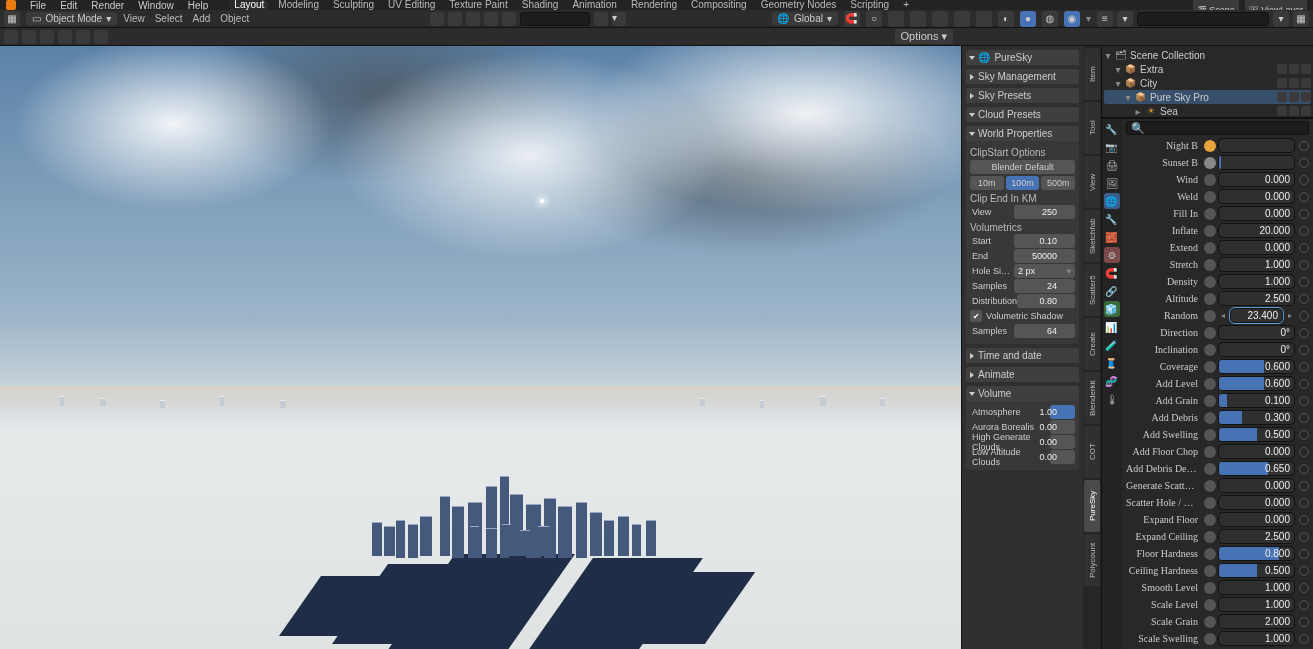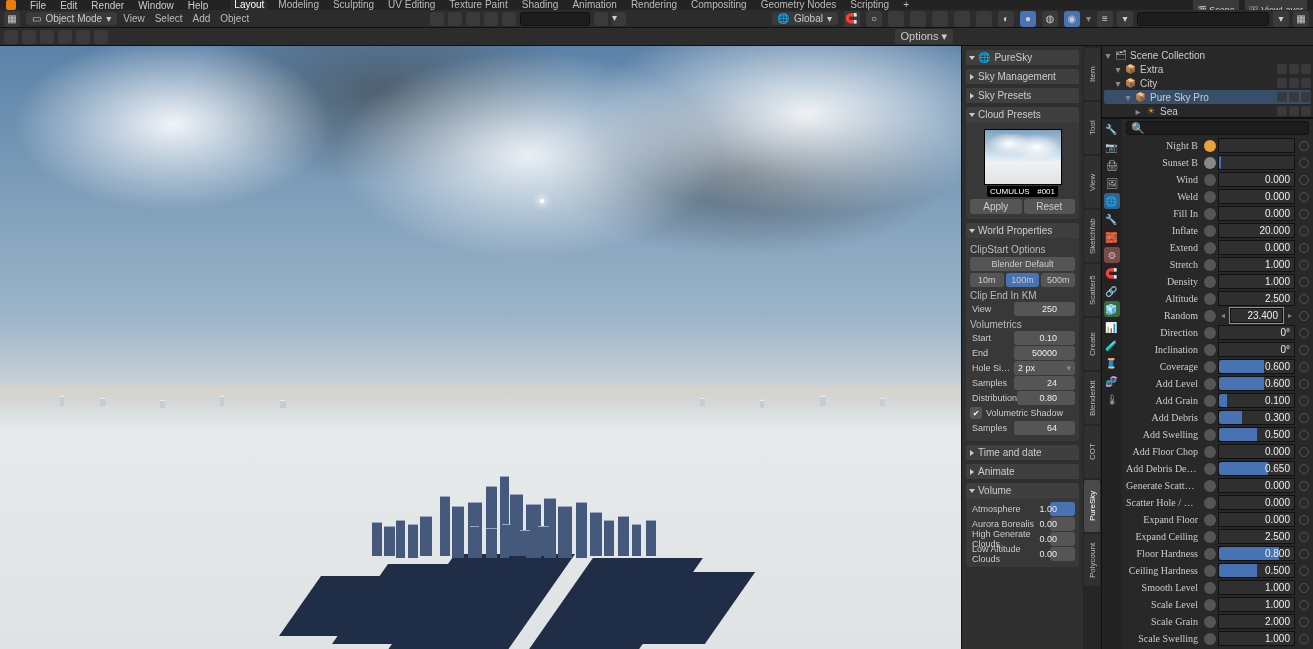--- a/index.html
+++ b/index.html
@@ -99,21 +99,21 @@
 .props{flex:1;display:flex;border-top:1px solid #111;}
 .prop-tabs{width:20px;background:#232323;display:flex;flex-direction:column;align-items:center;gap:2px;padding:2px 0;}
 .prop-tab{width:16px;height:16px;border-radius:3px;display:flex;align-items:center;justify-content:center;font-size:10px;color:#bbb;}
 .prop-tab.a{background:#3a5f8a;} .prop-tab.w{background:#7a4a4a;} .prop-tab.g{background:#3a6a3a;}
 .prop-body{flex:1;padding:2px 4px;overflow:hidden;}
 .prop-search{height:14px;background:#1d1d1d;border:1px solid #111;border-radius:3px;margin-bottom:2px;display:flex;align-items:center;padding:0 4px;}
 .prop-search input{background:transparent;border:none;outline:none;color:#ccc;font-size:9px;flex:1;}
 .prop-row{display:flex;align-items:center;height:17px;gap:2px;font-size:10px;}
 .prop-row .plab{flex:0 0 76px;text-align:right;padding-right:4px;color:#ccc;white-space:nowrap;overflow:hidden;text-overflow:ellipsis;font-family:Liberation Serif, serif;}
 .prop-row .dot{width:12px;height:12px;border-radius:50%;background:#555;flex:0 0 12px;}
-.prop-row .pfld{flex:1;position:relative;background:#2f2f2f;border:1px solid #111;border-radius:0;height:15px;display:flex;align-items:center;}
+.prop-row .pfld{flex:1;position:relative;background:#2f2f2f;border:1px solid #111;border-radius:5px;height:15px;display:flex;align-items:center;}
 .prop-row .pfld .fill{position:absolute;left:0;top:0;bottom:0;background:#4772b3;border-radius:3px 0 0 3px;}
 .prop-row .pfld .val{position:absolute;right:4px;color:#eee;}
 .prop-row .pfld.active{outline:1px solid #5e9bd8;}
 .prop-row .choice{width:10px;height:10px;border-radius:50%;border:1px solid #555;flex:0 0 10px;margin-left:2px;}
 .prop-row .arrow{width:10px;text-align:center;color:#888;font-size:8px;}
 
 ::-webkit-scrollbar{width:6px;} ::-webkit-scrollbar-thumb{background:#555;border-radius:3px;}
 </style>
 </head>
 <body>
@@ -271,33 +271,20 @@
           <div class="panel-hd ">
     <span class="tri"></span>
     <span>Sky Presets</span>
           </div>
         </div>
         <div class="panel">
           <div class="panel-hd open">
     <span class="tri"></span>
     <span>Cloud Presets</span>
           </div>
-          <div class="panel-body">
-        <div class="preset-thumb">
-              <div class="cl"></div>
-            </div>
-        <div class="preset-cap">
-              <span>CUMULUS</span>
-              <span>#001</span>
-            </div>
-        <div class="apply-row">
-          <div class="bbtn">Apply</div>
-          <div class="bbtn">Reset</div>
-        </div>
-          </div>
         </div>
         <div class="panel">
           <div class="panel-hd open">
     <span class="tri"></span>
     <span>World Properties</span>
           </div>
           <div class="panel-body">
         <div class="sub-label">ClipStart Options</div>
         <div class="btn-row">
               <div class="bbtn">Blender Default</div>

